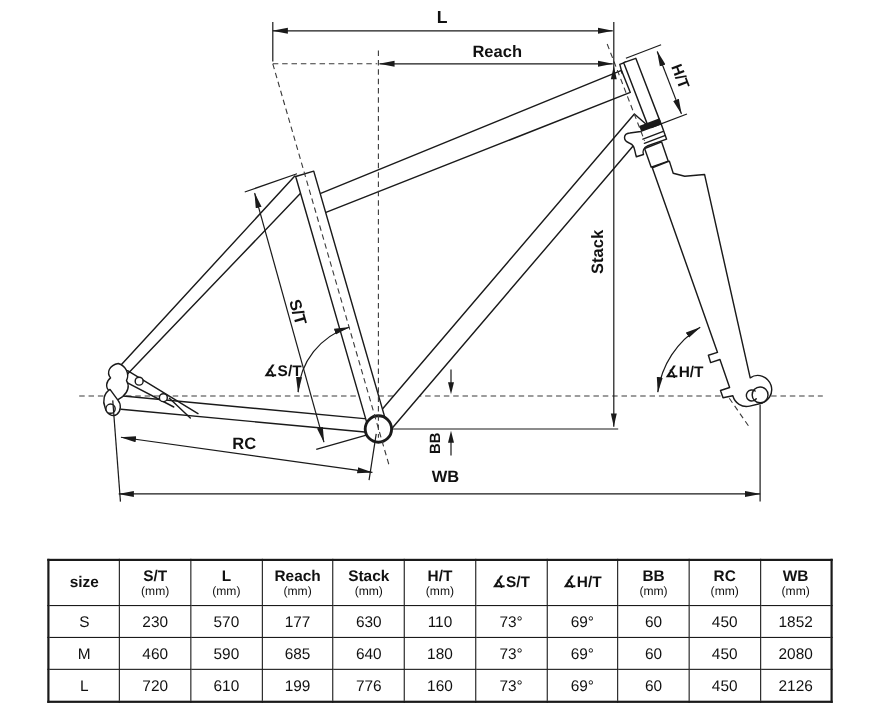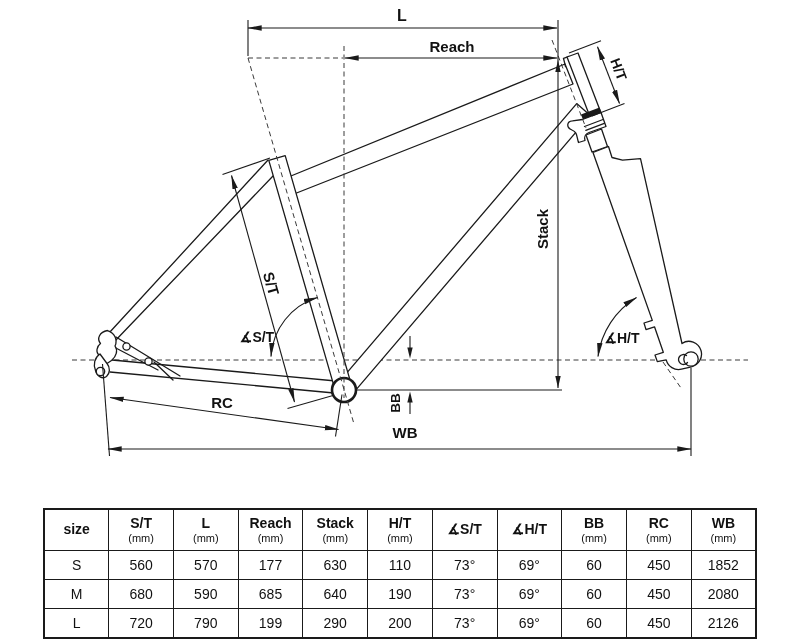--- a/index.html
+++ b/index.html
@@ -194,51 +194,51 @@
         </th>
         <th>
           <div>WB</div>
           <div class="unit">(mm)</div>
         </th>
       </tr>
   </thead>
   <tbody>
       <tr>
         <td>S</td>
-        <td>560</td>
+        <td>230</td>
         <td>570</td>
         <td>177</td>
         <td>630</td>
         <td>110</td>
         <td>73°</td>
         <td>69°</td>
         <td>60</td>
         <td>450</td>
         <td>1852</td>
       </tr>
       <tr>
         <td>M</td>
-        <td>680</td>
+        <td>460</td>
         <td>590</td>
         <td>685</td>
         <td>640</td>
-        <td>190</td>
+        <td>180</td>
         <td>73°</td>
         <td>69°</td>
         <td>60</td>
         <td>450</td>
         <td>2080</td>
       </tr>
       <tr>
         <td>L</td>
         <td>720</td>
-        <td>790</td>
+        <td>610</td>
         <td>199</td>
-        <td>290</td>
-        <td>200</td>
+        <td>776</td>
+        <td>160</td>
         <td>73°</td>
         <td>69°</td>
         <td>60</td>
         <td>450</td>
         <td>2126</td>
       </tr>
     </tbody>
 </table>
 
 </body></html>

